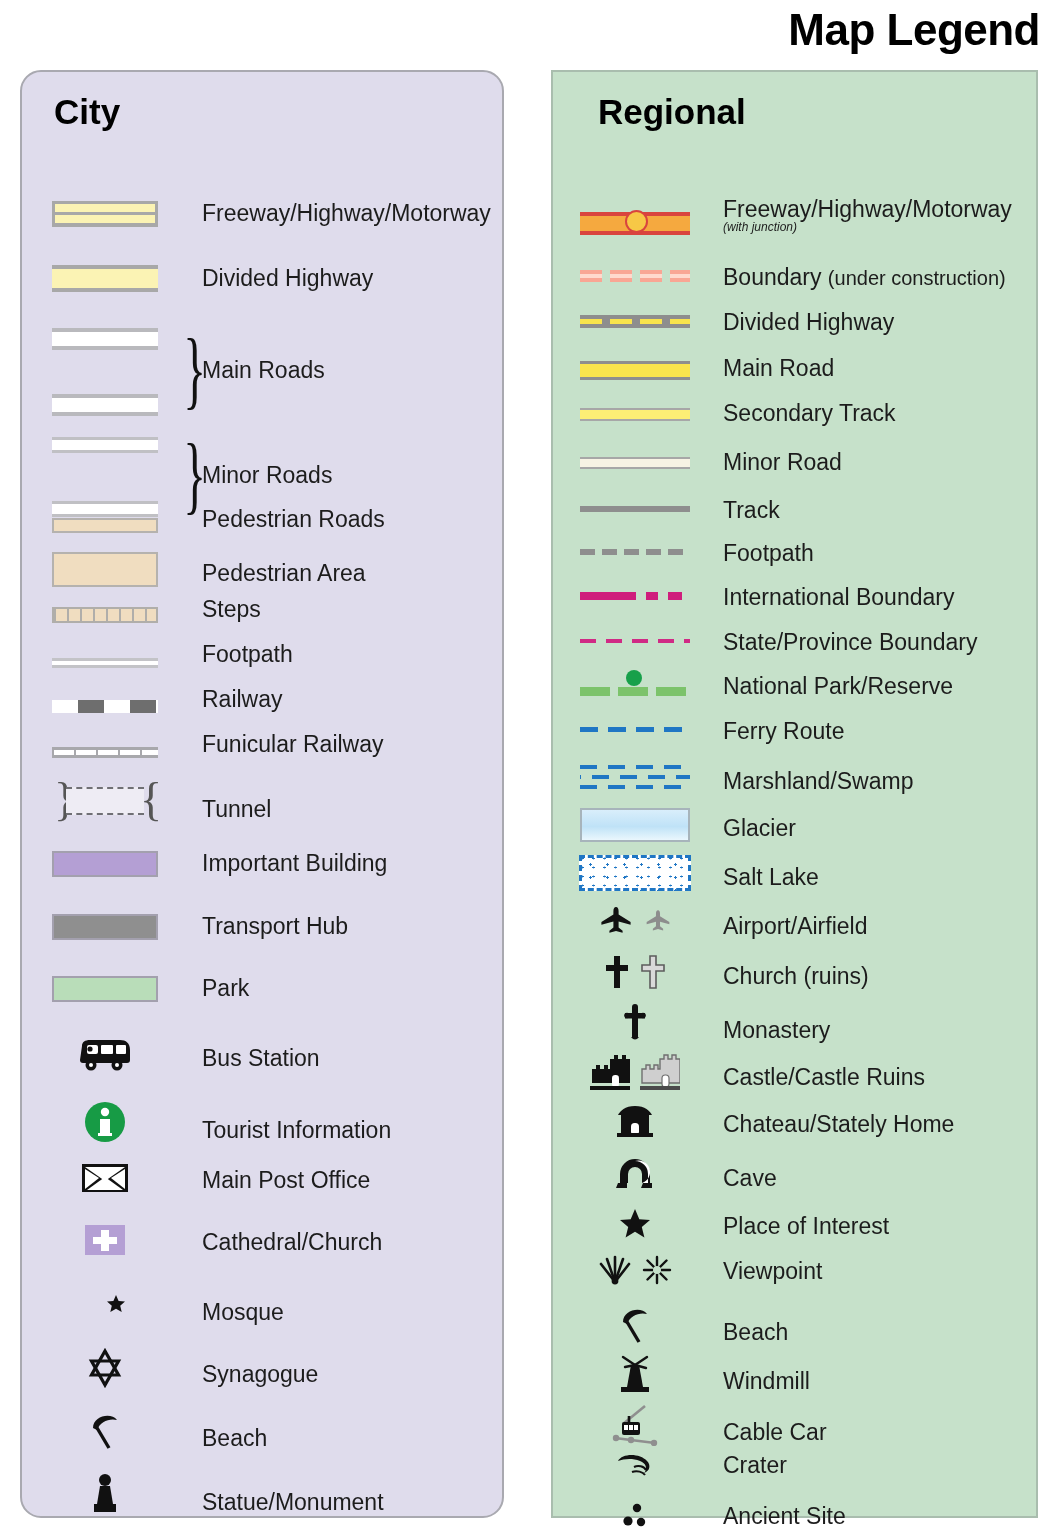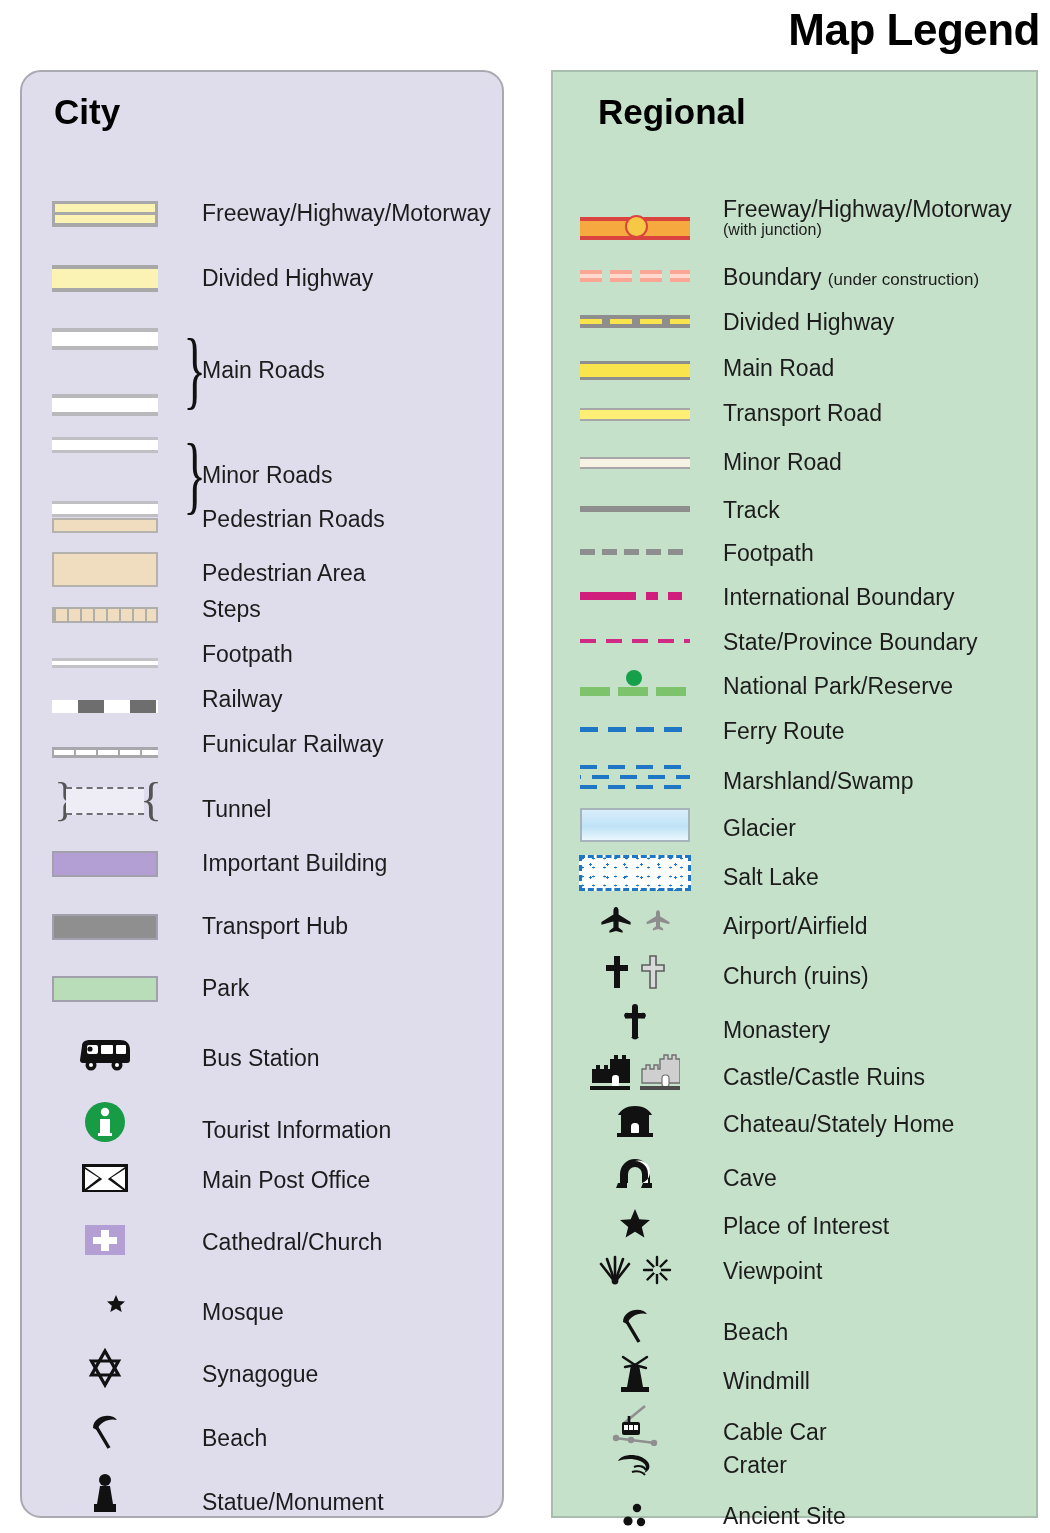--- a/index.html
+++ b/index.html
@@ -80,27 +80,28 @@
 
   .label {
     font-size: 23px;
     color: #1c1c1c;
     white-space: nowrap;
     line-height: 1.12;
   }
   #city-panel .label { margin-left: 22px; }
   #regional-panel .label { margin-left: 18px; }
   .label .sub {
-    font-size: 17px;
+    font-size: 20px;
     display: inline;
   }
   .label .sub-block {
-    font-size: 16px;
+    font-size: 12px;
     display: block;
     margin-top: -2px;
+    font-style: italic;
   }
 
   
   .sw {           
     box-sizing: border-box;
     width: 106px;
   }
   .sw-freeway {
     height: 26px;
     background: #fbf3b4;
@@ -595,21 +596,21 @@
         </div>
       <div class="label">Main Road</div>
     </div>
 
     <div class="row" style="top:268px">
       <div class="sym">
           <div class="rl rl-secondary">
             <div class="bar"></div>
           </div>
         </div>
-      <div class="label">Transport Road</div>
+      <div class="label">Secondary Track</div>
     </div>
 
     <div class="row" style="top:317px">
       <div class="sym">
           <div class="rl rl-minorroad">
             <div class="bar"></div>
           </div>
         </div>
       <div class="label">Minor Road</div>
     </div>

